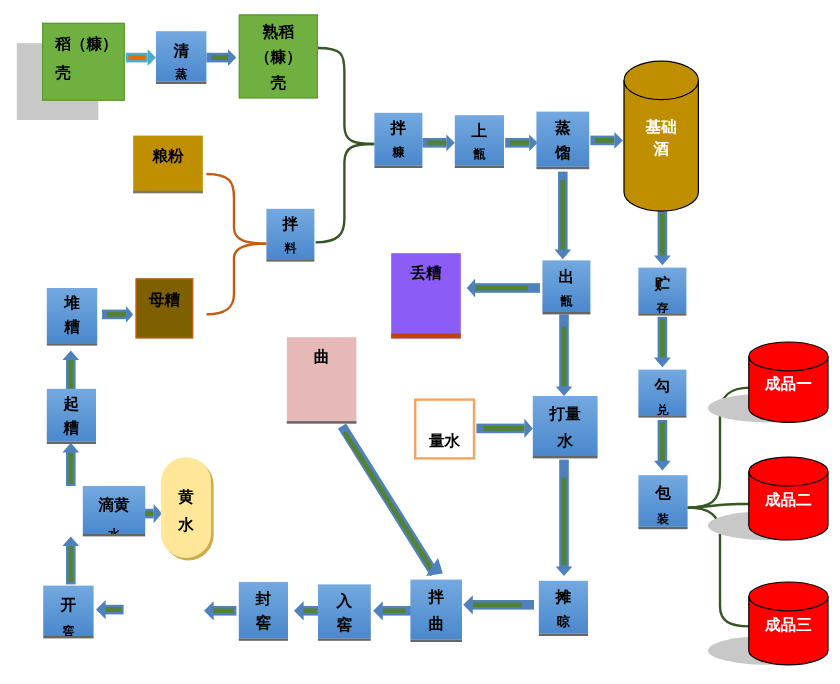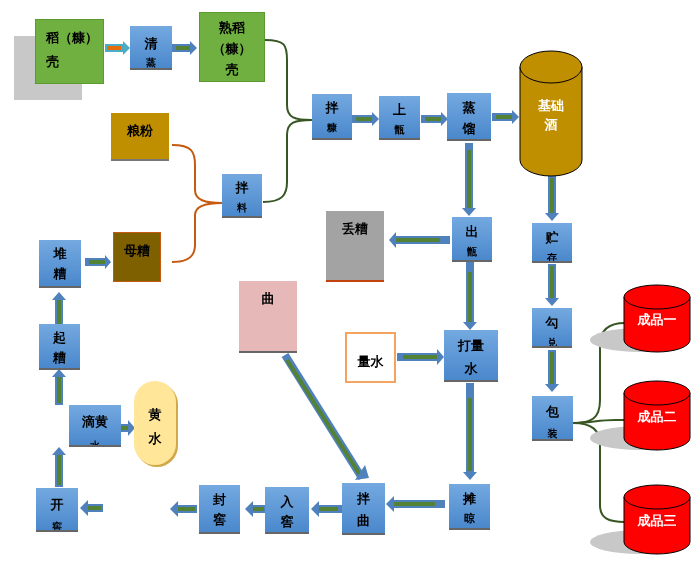--- a/index.html
+++ b/index.html
@@ -6,21 +6,21 @@
   body { width:700px; height:570px; position:relative; overflow:hidden;
          font-family:"DejaVu Sans","Liberation Sans",sans-serif; }
   #canvas { position:absolute; left:0; top:0; width:700px; height:570px; }
   .box { position:absolute; box-sizing:border-box; display:flex; flex-direction:column;
          align-items:center; justify-content:flex-start; overflow:hidden;
          font-weight:bold; font-size:13px; color:#000; line-height:24px; text-align:center; }
   .blue { background:linear-gradient(#74a9e0,#4a88cc); border-bottom:2px solid #666; }
   .green { background:#6fb040; border:1px solid #5a9a30; }
   .ochre { background:#bf8f00; border-bottom:2px solid #777; }
   .brown { background:#7f6000; border:1px solid #c55a11; }
-  .pink1 { background:#a3a3a3; border-bottom:2px solid #c2410c; }
+  .pink1 { background:#8b5cf6; border-bottom:4px solid #c2410c; }
   .pink2 { background:#e6b8b7; border-bottom:2px solid #666; }
   .white-o { background:#fff; border:2px solid #f4a460; }
   .shadow-gray { position:absolute; background:#c8c8c8; }
   .pad-top { padding-top:6px; }
   .vcenter { justify-content:center; }
   .wtext { color:#fff; }
   svg text { font-family:"DejaVu Sans","Liberation Sans",sans-serif; font-weight:bold; }
 </style>
 </head>
 <body>
@@ -300,21 +300,21 @@
     <span>曲</span>
   </div>
   <div class="box blue" style="left:449px;top:484px;width:41px;height:46px;padding-top:5px;line-height:20px;">
     <span>摊</span>
     <span style="font-size:11px;">晾</span>
   </div>
 
   <div class="box pink2 pad-top" style="left:239px;top:281px;width:58px;height:72px;">
     <span>曲</span>
   </div>
-  <div class="box white-o vcenter" style="left:345px;top:332px;width:51px;height:51px;justify-content:center;padding-top:8px;">
+  <div class="box white-o vcenter" style="left:345px;top:332px;width:51px;height:51px;justify-content:flex-end;padding-top:8px;">
     <span>量水</span>
   </div>
   <div class="box blue" style="left:444px;top:330px;width:54px;height:52px;padding-top:4px;line-height:23px;">
     <span>打量</span>
     <span>水</span>
   </div>
   <div class="box pink1 pad-top" style="left:326px;top:211px;width:58px;height:71px;">
     <span>丢糟</span>
   </div>
   <div class="box blue" style="left:452px;top:217px;width:40px;height:45px;padding-top:5px;line-height:20px;">

